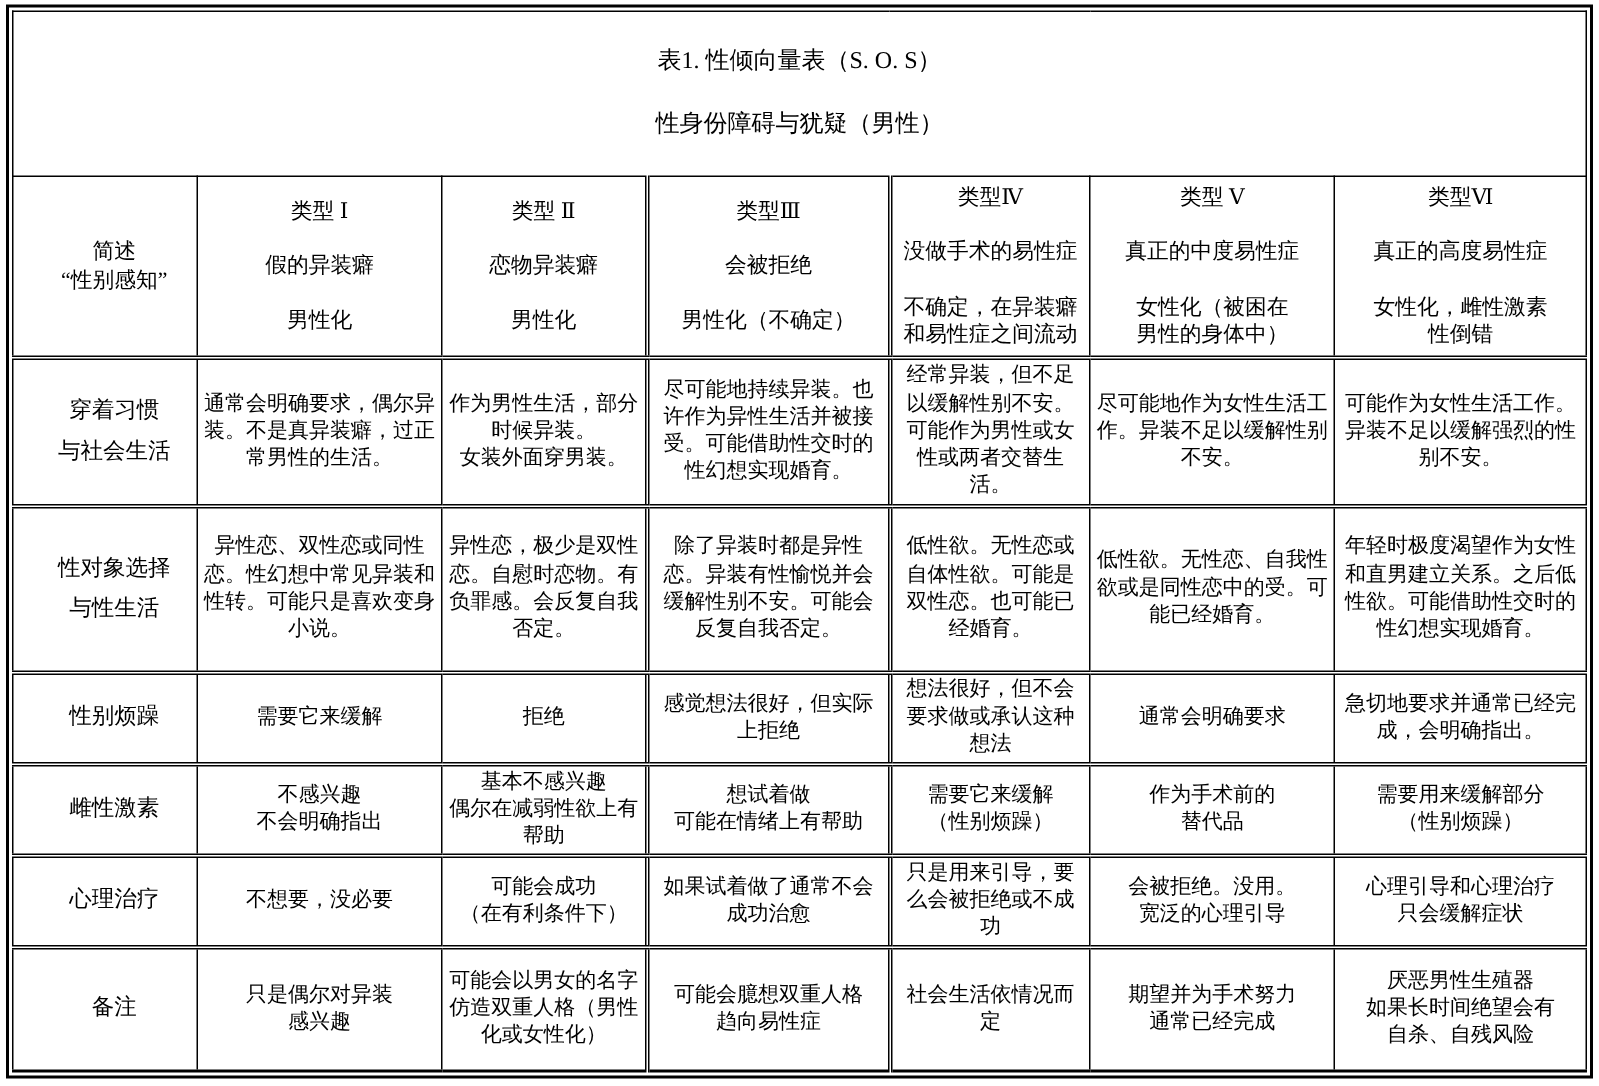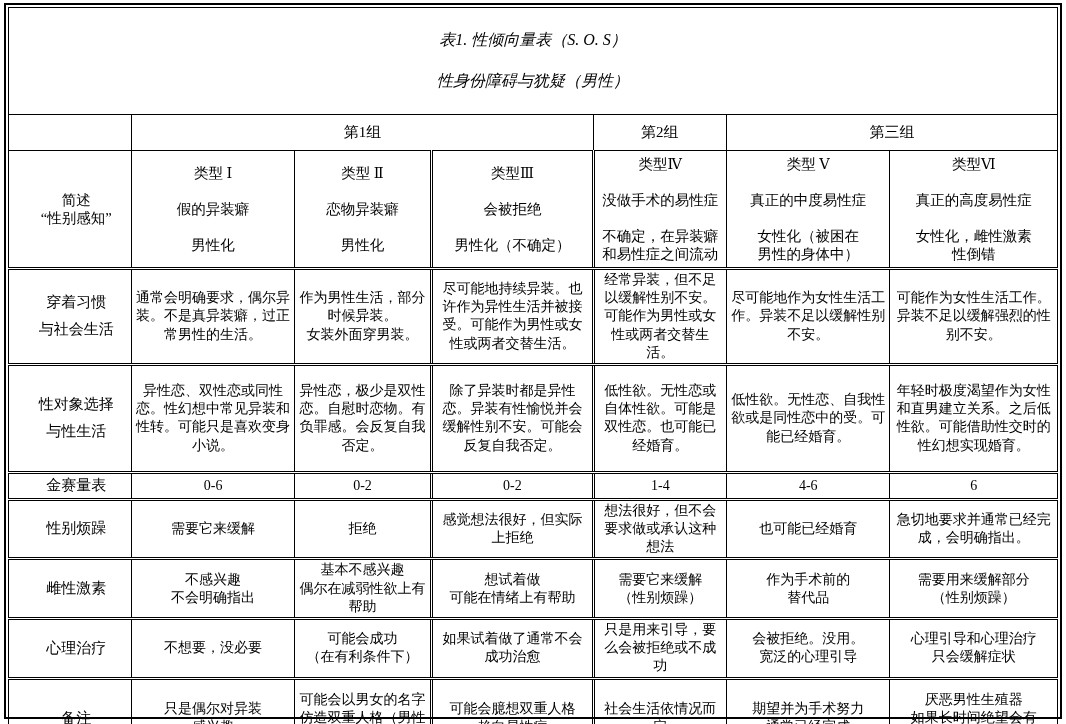--- a/index.html
+++ b/index.html
@@ -17,21 +17,21 @@
     border: 1px solid #000;
   }
   td {
     border: 1px solid #000;
     text-align: center; vertical-align: middle;
     white-space: pre-line;
     font-size: 14px; line-height: 1.3;
     padding: 1px 3px;
     overflow: hidden;
   }
-  .title-cell { font-style: italic; font-size: 16px; line-height: 1.3; }
+  .title-cell { font-size: 16px; line-height: 1.3; }
   .group-row td { font-size: 15px; }
   .header-row td { font-size: 14.5px; line-height: 1.25; }
   .rowlabel { font-size: 15px; line-height: 1.8; padding-left: 15px; }
   .hsep td { border-bottom: 3px double #000; }
   .hsep2 td { border-bottom: 2px solid #000; }
   .vdbl { border-left: 3px double #000; }
   tr.r-title  { height: 40px; }
   tr.r-group  { height: 36px; }
   tr.r-head   { height: 118px; }
   tr.r-dress  { height: 93px; }
@@ -59,26 +59,20 @@
       </colgroup>
 
       <tbody>
           <tr class="r-title">
         <td colspan="7" class="title-cell">
           <div>表1.  性倾向量表（S. O. S）</div>
           <div>性身份障碍与犹疑（男性）</div>
         </td>
       </tr>
 
-      <tr class="r-group group-row">
-        <td></td>
-        <td colspan="3">第1组</td>
-        <td>第2组</td>
-        <td colspan="2">第三组</td>
-      </tr>
 
       <tr class="r-head header-row hsep">
         <td class="rowlabel">简述
 “性别感知”</td>
         <td>类型 Ⅰ
 
 假的异装癖
 
 男性化</td>
         <td>类型 Ⅱ
@@ -110,54 +104,45 @@
 女性化，雌性激素
 性倒错</td>
       </tr>
 
       <tr class="r-dress hsep">
         <td class="rowlabel">穿着习惯
 与社会生活</td>
         <td>通常会明确要求，偶尔异装。不是真异装癖，过正常男性的生活。</td>
         <td>作为男性生活，部分时候异装。
 女装外面穿男装。</td>
-        <td class="vdbl">尽可能地持续异装。也许作为异性生活并被接受。可能作为男性或女性或两者交替生活。</td>
+        <td class="vdbl">尽可能地持续异装。也许作为异性生活并被接受。可能借助性交时的性幻想实现婚育。</td>
         <td class="vdbl">经常异装，但不足以缓解性别不安。可能作为男性或女性或两者交替生活。</td>
         <td>尽可能地作为女性生活工作。异装不足以缓解性别不安。</td>
         <td>可能作为女性生活工作。异装不足以缓解强烈的性别不安。</td>
       </tr>
 
       <tr class="r-sex hsep">
         <td class="rowlabel">性对象选择
 与性生活</td>
         <td>异性恋、双性恋或同性恋。性幻想中常见异装和性转。可能只是喜欢变身小说。</td>
         <td>异性恋，极少是双性恋。自慰时恋物。有负罪感。会反复自我否定。</td>
         <td class="vdbl">除了异装时都是异性恋。异装有性愉悦并会缓解性别不安。可能会反复自我否定。</td>
         <td class="vdbl">低性欲。无性恋或自体性欲。可能是双性恋。也可能已经婚育。</td>
         <td>低性欲。无性恋、自我性欲或是同性恋中的受。可能已经婚育。</td>
         <td>年轻时极度渴望作为女性和直男建立关系。之后低性欲。可能借助性交时的性幻想实现婚育。</td>
       </tr>
 
-      <tr class="r-kinsey hsep">
-        <td class="rowlabel" style="line-height:1.3">金赛量表</td>
-        <td>0-6</td>
-        <td>0-2</td>
-        <td class="vdbl">0-2</td>
-        <td class="vdbl">1-4</td>
-        <td>4-6</td>
-        <td>6</td>
-      </tr>
 
       <tr class="r-conv hsep">
         <td class="rowlabel" style="line-height:1.3">性别烦躁</td>
         <td>需要它来缓解</td>
         <td>拒绝</td>
         <td class="vdbl">感觉想法很好，但实际上拒绝</td>
         <td class="vdbl">想法很好，但不会要求做或承认这种想法</td>
-        <td>也可能已经婚育</td>
+        <td>通常会明确要求</td>
         <td>急切地要求并通常已经完成，会明确指出。</td>
       </tr>
 
       <tr class="r-estro hsep">
         <td class="rowlabel" style="line-height:1.3">雌性激素</td>
         <td>不感兴趣
 不会明确指出</td>
         <td>基本不感兴趣
 偶尔在减弱性欲上有帮助</td>
         <td class="vdbl">想试着做

